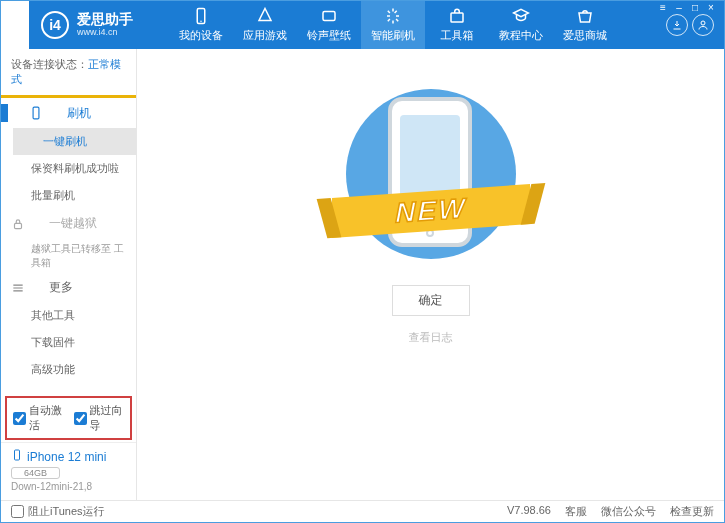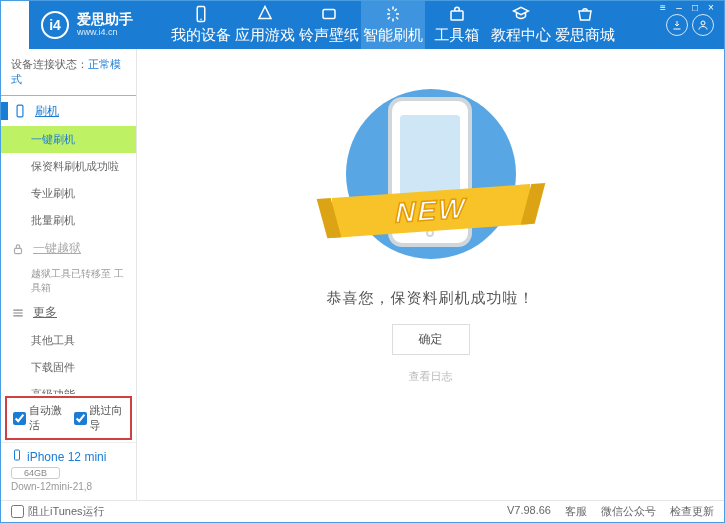--- a/index.html
+++ b/index.html
@@ -5,42 +5,42 @@
   * { box-sizing: border-box; margin: 0; padding: 0; }
   body { font-family: "Microsoft YaHei", Arial, sans-serif; font-size: 12px; background: #4a9de0; width: 725px; height: 523px; overflow: hidden; }
   .app-window { width: 723px; height: 521px; margin: 1px; background: #fff; position: relative; }
   .titlebar { height: 48px; background: #1b7cd4; color: #fff; display: flex; align-items: center; margin-left: 28px; }
   .logo-wrap { display: flex; align-items: center; padding-left: 12px; width: 140px; }
   .logo-circ { width: 28px; height: 28px; border: 2px solid #fff; border-radius: 50%; display: flex; align-items: center; justify-content: center; font-weight: bold; font-size: 14px; }
   .logo-txt { margin-left: 8px; }
   .logo-title { font-size: 14px; font-weight: bold; line-height: 1.1; }
   .logo-sub { font-size: 9px; opacity: .85; line-height: 1.1; }
   .nav { display: flex; flex: 1; height: 100%; }
-  .nav-item { width: 64px; height: 100%; display: flex; flex-direction: column; align-items: center; justify-content: center; cursor: pointer; font-size: 15px; gap: 3px; }
+  .nav-item { width: 64px; height: 100%; display: flex; flex-direction: column; align-items: center; justify-content: center; cursor: pointer; font-size: 11px; gap: 3px; }
   .nav-item.active { background: #3e94de; }
   .nav-icon { width: 18px; height: 18px; display: flex; align-items: center; justify-content: center; }
   .nav-icon svg { fill: #fff; }
   .title-right { display: flex; align-items: center; padding-right: 10px; gap: 4px; }
   .circ-btn { width: 22px; height: 22px; border: 1.5px solid rgba(255,255,255,.8); border-radius: 50%; display: flex; align-items: center; justify-content: center; cursor: pointer; }
   .circ-btn svg { fill: #fff; }
   .sys-btns { position: absolute; right: 6px; top: 1px; display: flex; gap: 2px; }
   .sys-btns span { width: 14px; height: 10px; color: #fff; font-size: 10px; text-align: center; cursor: pointer; }
   .body-wrap { display: flex; height: calc(100% - 48px - 22px); }
   .sidebar { width: 136px; border-right: 1px solid #e6e6e6; display: flex; flex-direction: column; }
-  .conn-line { padding: 8px 10px; font-size: 11px; border-bottom: 1px solid #eab308; color: #666; }
+  .conn-line { padding: 8px 10px; font-size: 11px; border-bottom: 3px solid #eab308; color: #666; }
   .conn-line .val { color: #1b7cd4; }
   .menu { flex: 1; overflow: auto; }
-  .section-head { display: flex; align-items: center; gap: 8px; padding: 6px 10px; color: #1b7cd4; font-size: 12px; cursor: pointer; text-decoration: underline; }
+  .section-head { display: flex; align-items: center; gap: 24px; padding: 6px 10px; color: #1b7cd4; font-size: 12px; cursor: pointer; }
   .section-head.gray { color: #aaa; }
   .section-head.plain { color: #666; }
   .section-indicator { width: 3px; height: 18px; background: #1b7cd4; margin-right: -3px; margin-left: -10px; padding-left: 7px; }
   .sh-icon { width: 14px; height: 14px; display: inline-flex; align-items: center; justify-content: center; }
   .sub-items { }
   .sub-item { padding: 6px 10px 6px 30px; font-size: 11px; color: #666; cursor: pointer; }
-  .sub-item.active { background: #bef264; color: #1b7cd4; }
+  .sub-item.active { background: #e5e5e5; color: #1b7cd4; margin-left: 12px; }
   .note-line { font-size: 10px; color: #999; padding: 4px 10px 4px 30px; line-height: 1.35; }
   .bottom-box { border: 2px solid #d04040; margin: 2px 4px; padding: 5px 6px; display: flex; gap: 10px; align-items: center; }
   .chk { display: flex; align-items: center; gap: 3px; color: #555; font-size: 11px; }
   .chk input { accent-color: #1b7cd4; }
   .device-block { border-top: 1px solid #eee; padding: 6px 10px 8px; }
   .device-row { display: flex; align-items: center; gap: 4px; color: #1b7cd4; font-size: 12px; }
   .device-tag { display: inline-block; border: 1px solid #ccc; border-radius: 3px; padding: 0 12px; font-size: 9px; color: #888; margin-top: 3px; }
   .device-meta { font-size: 10px; color: #999; margin-top: 2px; }
   .content { flex: 1; background: #fff; display: flex; flex-direction: column; align-items: center; justify-content: flex-start; padding-top: 30px; }
   .illus { width: 190px; height: 190px; position: relative; }
@@ -170,21 +170,20 @@
           <span class="sh-icon">
               <svg viewBox="0 0 24 24" width="14" height="14">
                 <rect x="7" y="2" width="10" height="20" rx="2" fill="none" stroke="#1b7cd4" stroke-width="2"></rect>
               </svg>
             </span>
           <span>刷机</span>
         </div>
         <div class="sub-items">
           <div class="sub-item active">一键刷机</div>
           <div class="sub-item">保资料刷机成功啦</div>
-          <div class="sub-item">专业刷机</div>
           <div class="sub-item">批量刷机</div>
         </div>
 
         <div class="section-head gray">
           <span class="sh-icon">
               <svg viewBox="0 0 24 24" width="14" height="14">
                 <rect x="6" y="11" width="12" height="9" rx="2" fill="none" stroke="#aaa" stroke-width="2"></rect>
                 <path d="M9 11V8a3 3 0 016 0v3" fill="none" stroke="#aaa" stroke-width="2"></path>
               </svg>
             </span>
@@ -235,21 +234,20 @@
       <div class="illus">
         <div class="phone-circle"></div>
         <div class="phone-body">
             <div class="phone-screen"></div>
             <div class="phone-dot"></div>
           </div>
         <div class="ribbon">
             <span class="ribbon-text">NEW</span>
           </div>
       </div>
-      <div class="success-msg">恭喜您，保资料刷机成功啦！</div>
       <button class="ok-btn">确定</button>
       <div class="log-link">查看日志</div>
     </div>
   </div>
 
   <div class="statusbar">
     <label class="sb-left">
       <input type="checkbox" style="">
       <span>阻止iTunes运行</span>
     </label>

